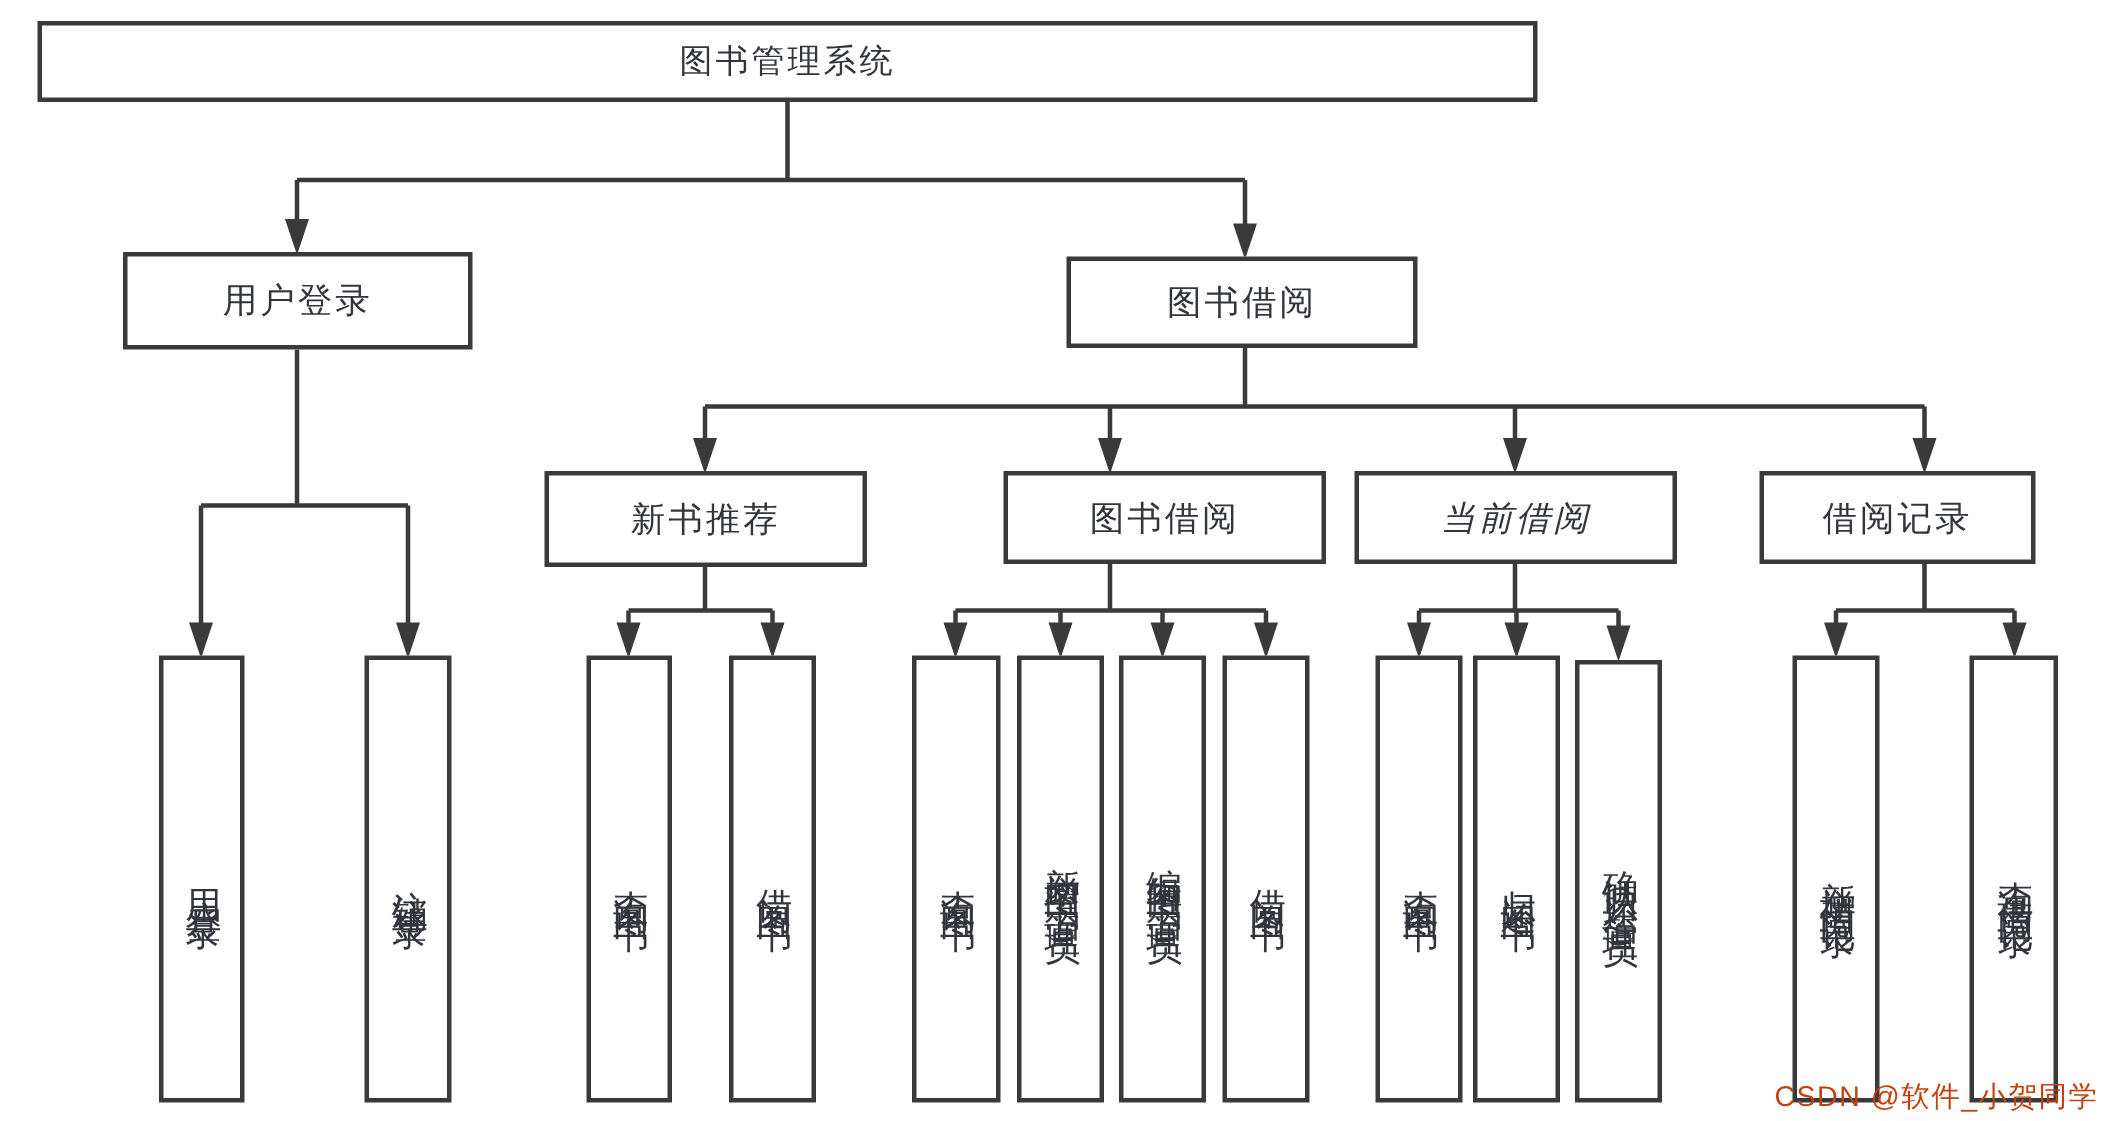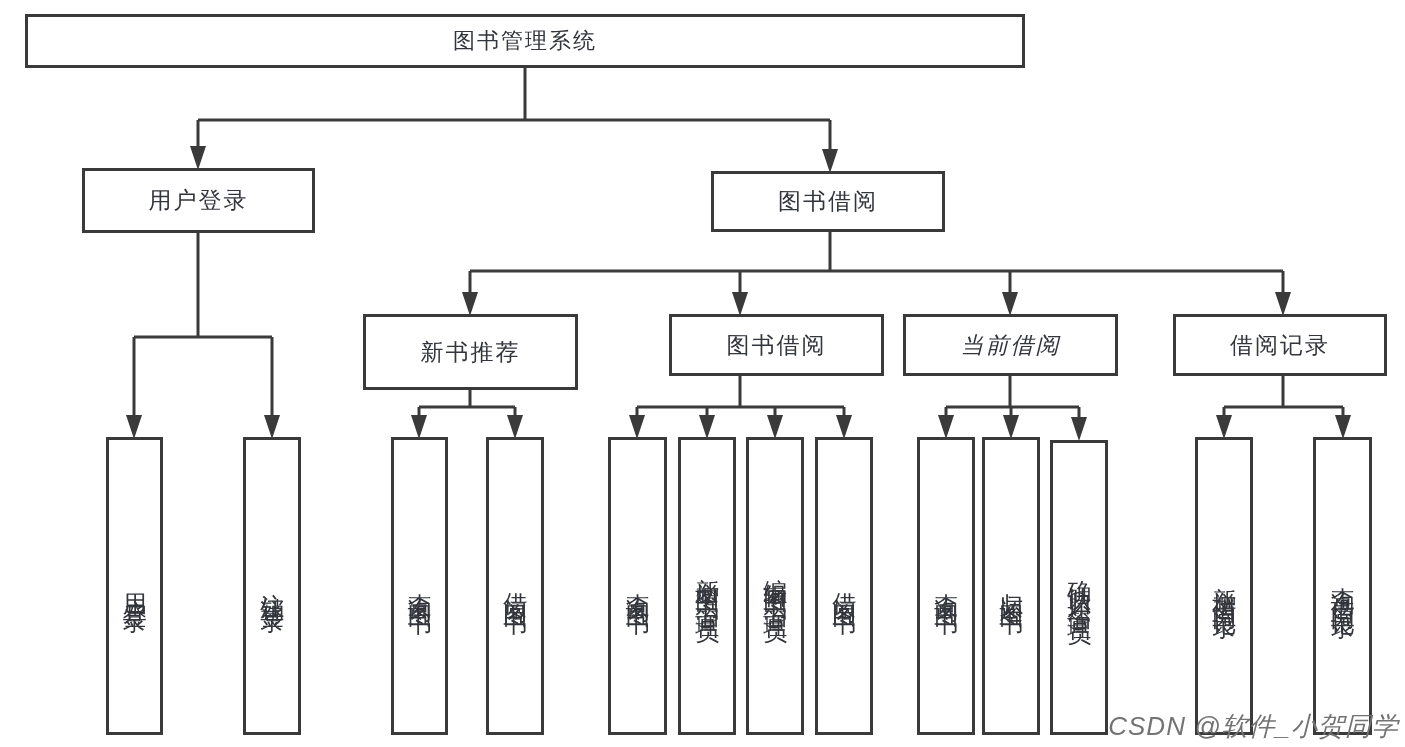--- a/index.html
+++ b/index.html
@@ -36,25 +36,24 @@
     font-size: 24px;
     letter-spacing: 6px;
     line-height: 1.1;
     white-space: nowrap;
   }
   .watermark {
     position: absolute;
     right: 6px;
     bottom: 3px;
     z-index: 5;
-    color: #737373;
-    font-size: 26px;
+    color: #c2410c;
+    font-size: 19px;
     letter-spacing: 1px;
     white-space: nowrap;
-    font-style: italic;
   }
 </style>
 </head>
 <body>
 
 <div class="canvas">
 
   <svg class="connector-layer" width="1405" height="747" viewBox="0 0 1405 747" xmlns="http://www.w3.org/2000/svg">
     <g stroke="#3a3a3a" stroke-width="3" fill="none">
 
@@ -99,30 +98,30 @@
     <span class="root-label">图书管理系统</span>
   </div>
 
   <div class="node" style="left:82px; top:168px; width:233px; height:65px;">
     <span class="h-label">用户登录</span>
   </div>
   <div class="node" style="left:711px; top:171px; width:234px; height:61px;">
     <span class="h-label">图书借阅</span>
   </div>
 
-  <div class="node" style="left:363px; top:314px; width:215px; height:76px;">
+  <div class="node" style="left:363px; top:314px; width:215px; height:64px;">
     <span class="h-label">新书推荐</span>
   </div>
   <div class="node" style="left:633px; top:314px; width:215px; height:62px;margin-left:36px;">
     <span class="h-label">图书借阅</span>
   </div>
   <div class="node" style="left:903px; top:314px; width:215px; height:62px;font-style:italic;">
     <span class="h-label">当前借阅</span>
   </div>
-  <div class="node" style="left:1173px; top:314px; width:214px; height:62px;">
+  <div class="node" style="left:1173px; top:314px; width:184px; height:62px;">
     <span class="h-label">借阅记录</span>
   </div>
 
   <div class="node" style="left:106px; top:437px; width:57px; height:298px;">
     <span class="leaf-text">用户登录</span>
   </div>
   <div class="node" style="left:243px; top:437px; width:58px; height:298px;">
     <span class="leaf-text">注销登录</span>
   </div>
 

